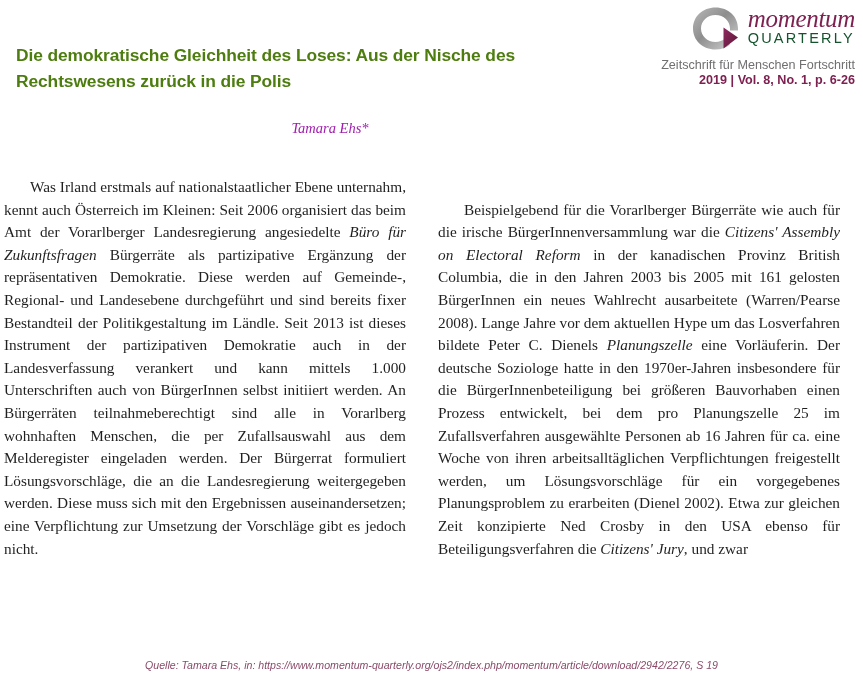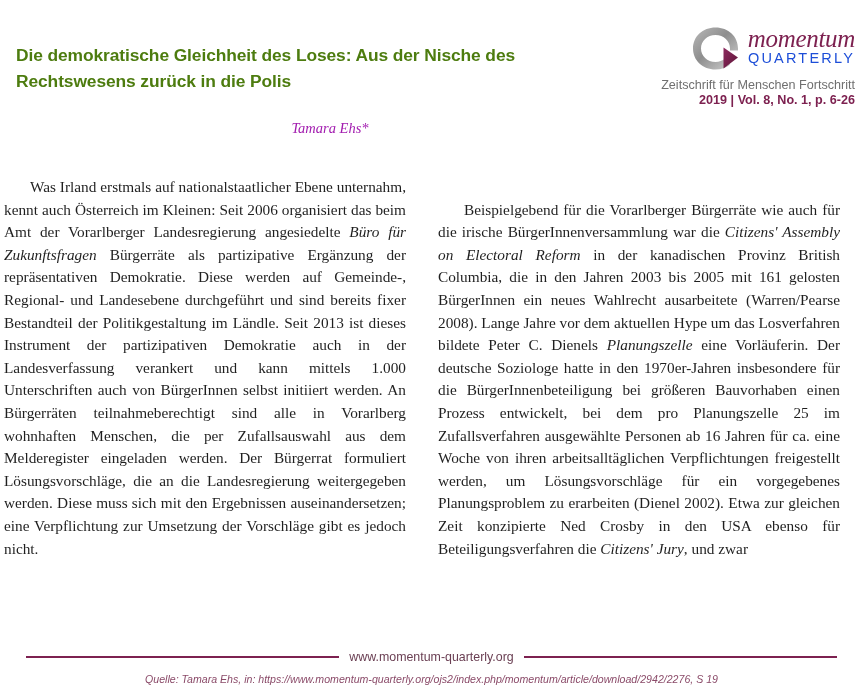--- a/index.html
+++ b/index.html
@@ -42,21 +42,20 @@
     letter-spacing: -0.1px;
     margin: 0;
   }
 
   .masthead {
     position: absolute;
     right: 8px;
     top: 4px;
     width: 228px;
     text-align: right;
-    margin-top: 20px;
   }
   .mast-top {
     display: flex;
     align-items: flex-start;
     justify-content: flex-end;
     height: 52px;
   }
   .logo-mark {
     width: 58px;
     height: 52px;
@@ -74,25 +73,24 @@
     font-size: 25px;
     line-height: 26px;
     color: #7d2150;
     letter-spacing: -0.3px;
     display: block;
   }
   .wordmark-sub {
     font-family: "Liberation Sans", "DejaVu Sans", sans-serif;
     font-size: 14.5px;
     line-height: 15px;
-    color: #1d4ed8;
+    color: #14532d;
     letter-spacing: 2.2px;
     display: block;
     margin-top: -1px;
-    text-align: right;
   }
   .mast-line1 {
     font-family: "Liberation Sans", "DejaVu Sans", sans-serif;
     font-size: 12.6px;
     line-height: 15px;
     color: #6f6f6f;
     margin-top: 2px;
   }
   .mast-line2 {
     font-family: "Liberation Sans", "DejaVu Sans", sans-serif;
@@ -236,21 +234,16 @@
       <p class="indent">Was Irland erstmals auf nationalstaatlicher Ebene unternahm, kennt auch Österreich im Kleinen: Seit 2006 organisiert das beim Amt der Vorarlberger Landesregierung angesiedelte <i>Büro für Zukunftsfragen</i> Bürgerräte als partizipative Ergänzung der repräsentativen Demokratie. Diese werden auf Gemeinde-, Regional- und Landesebene durchgeführt und sind bereits fixer Bestandteil der Politikgestaltung im Ländle. Seit 2013 ist dieses Instrument der partizipativen Demokratie auch in der Landesverfassung verankert und kann mittels 1.000 Unterschriften auch von BürgerInnen selbst initiiert werden. An Bürgerräten teilnahmeberechtigt sind alle in Vorarlberg wohnhaften Menschen, die per Zufallsauswahl aus dem Melderegister eingeladen werden. Der Bürgerrat formuliert Lösungsvorschläge, die an die Landesregierung weitergegeben werden. Diese muss sich mit den Ergebnissen auseinandersetzen; eine Verpflichtung zur Umsetzung der Vorschläge gibt es jedoch nicht.</p>
     </div>
 
     <div class="col">
       <span class="spacer-line"></span>
       <p class="indent">Beispielgebend für die Vorarlberger Bürgerräte wie auch für die irische BürgerInnenversammlung war die <i>Citizens' Assembly on Electoral Reform</i> in der kanadischen Provinz British Columbia, die in den Jahren 2003 bis 2005 mit 161 gelosten BürgerInnen ein neues Wahlrecht ausarbeitete (Warren/Pearse 2008). Lange Jahre vor dem aktuellen Hype um das Losverfahren bildete Peter C. Dienels <i>Planungszelle</i> eine Vorläuferin. Der deutsche Soziologe hatte in den 1970er-Jahren insbesondere für die BürgerInnenbeteiligung bei größeren Bauvorhaben einen Prozess entwickelt, bei dem pro Planungszelle 25 im Zufallsverfahren ausgewählte Personen ab 16 Jahren für ca. eine Woche von ihren arbeitsalltäglichen Verpflichtungen freigestellt werden, um Lösungsvorschläge für ein vorgegebenes Planungsproblem zu erarbeiten (Dienel 2002). Etwa zur gleichen Zeit konzipierte Ned Crosby in den USA ebenso für Beteiligungsverfahren die <i>Citizens' Jury</i>, und zwar</p>
     </div>
   </div>
 
   <div class="footer">
-    <div class="rule-row">
-      <span class="rule"></span>
-      <span class="footer-url">www.momentum-quarterly.org</span>
-      <span class="rule"></span>
-    </div>
     <div class="source">Quelle: Tamara Ehs, in: https://www.momentum-quarterly.org/ojs2/index.php/momentum/article/download/2942/2276, S 19</div>
   </div>
 
 </div>
 
 </body></html>

